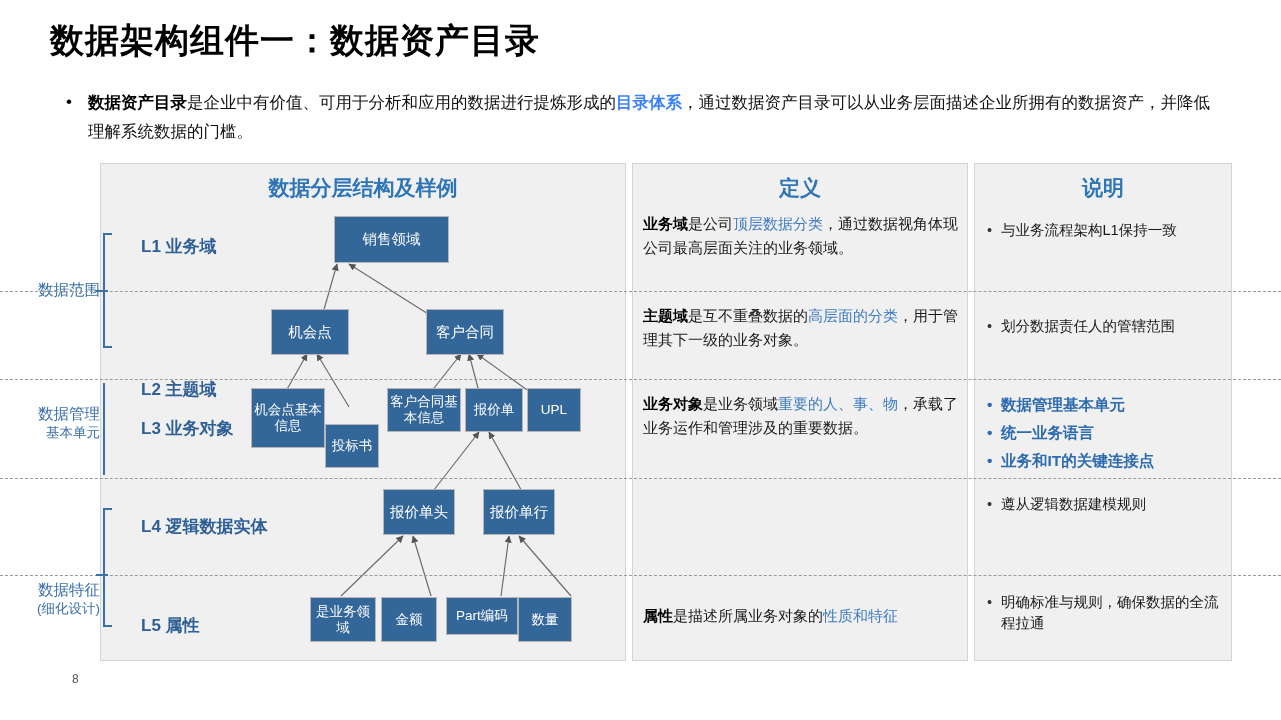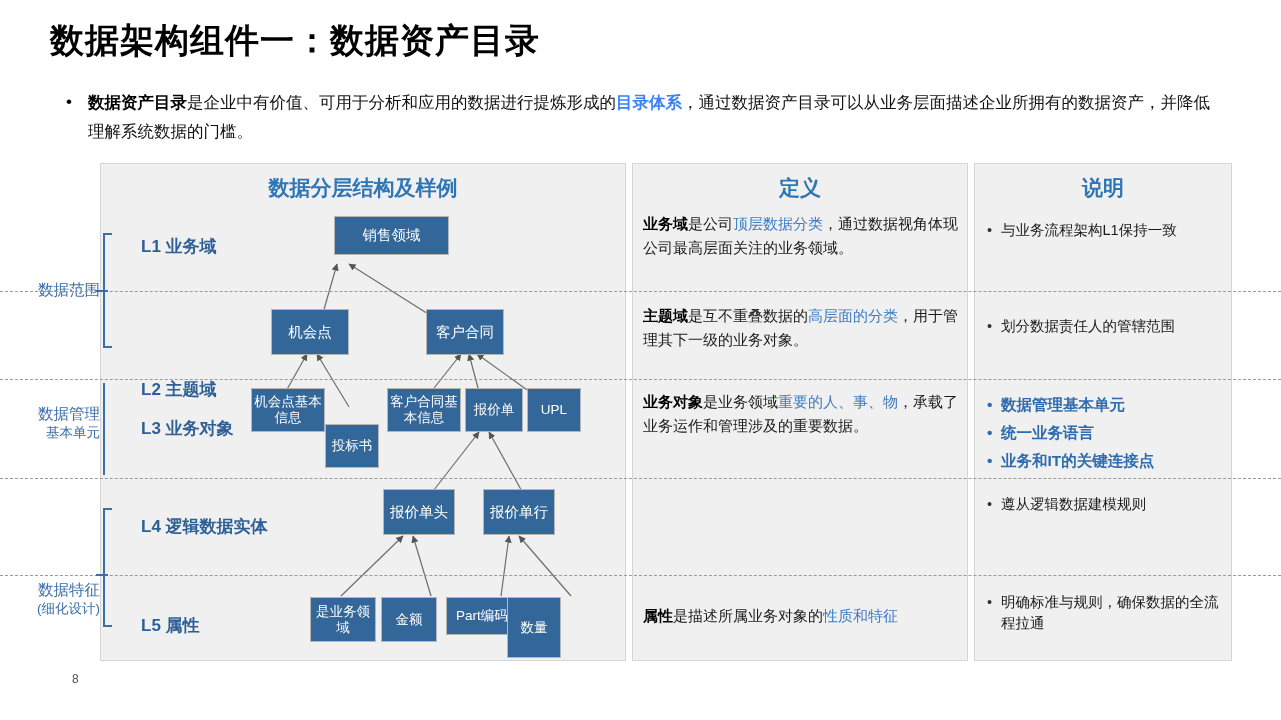--- a/index.html
+++ b/index.html
@@ -168,52 +168,52 @@
         <path d="M470,432 L418,372"></path>
       </g>
     </svg>
 
     <div class="lvl" style="left:40px;top:71px;">L1 业务域</div>
     <div class="lvl" style="left:40px;top:166px;margin-top:48px;">L2 主题域</div>
     <div class="lvl" style="left:40px;top:253px;">L3 业务对象</div>
     <div class="lvl" style="left:40px;top:351px;">L4 逻辑数据实体</div>
     <div class="lvl" style="left:40px;top:450px;">L5 属性</div>
 
-    <div class="node" style="left:233px;top:52px;width:115px;height:39px;">销售领域</div>
+    <div class="node" style="left:233px;top:52px;width:115px;height:47px;">销售领域</div>
 
     <div class="node" style="left:170px;top:145px;width:78px;height:46px;font-family:Liberation Serif, serif;">机会点</div>
     <div class="node" style="left:325px;top:145px;width:78px;height:46px;">客户合同</div>
 
-    <div class="node small" style="left:150px;top:224px;width:74px;height:44px;">机会点基本信息</div>
+    <div class="node small" style="left:150px;top:224px;width:74px;height:60px;">机会点基本信息</div>
     <div class="node small" style="left:224px;top:224px;width:54px;height:44px;margin-top:36px;">投标书</div>
     <div class="node small" style="left:286px;top:224px;width:74px;height:44px;">客户合同基本信息</div>
     <div class="node small" style="left:364px;top:224px;width:58px;height:44px;">报价单</div>
     <div class="node small" style="left:426px;top:224px;width:54px;height:44px;">UPL</div>
 
     <div class="node" style="left:282px;top:325px;width:72px;height:46px;">报价单头</div>
     <div class="node" style="left:382px;top:325px;width:72px;height:46px;">报价单行</div>
 
     <div class="node small" style="left:209px;top:433px;width:66px;height:45px;">是业务领域</div>
     <div class="node small" style="left:280px;top:433px;width:56px;height:45px;">金额</div>
     <div class="node small" style="left:345px;top:433px;width:72px;height:38px;">Part编码</div>
-    <div class="node small" style="left:406px;top:433px;width:54px;height:61px;">数量</div>
+    <div class="node small" style="left:417px;top:433px;width:54px;height:45px;">数量</div>
   </div>
 
   <div class="panel" id="panel-def">
     <div class="panel-head">定义</div>
 
     <div class="defrow" style="top:48px;">
       <b>业务域</b><span>是公司</span><span class="lk">顶层数据分类</span><span>，通过数据视角体现公司最高层面关注的业务领域。</span>
     </div>
 
     <div class="defrow" style="top:140px;">
       <b>主题域</b><span>是互不重叠数据的</span><span class="lk">高层面的分类</span><span>，用于管理其下一级的业务对象。</span>
     </div>
 
-    <div class="defrow" style="top:228px;font-family:Liberation Mono, monospace;">
+    <div class="defrow" style="top:228px;">
       <b>业务对象</b><span>是业务领域</span><span class="lk">重要的人、事、物</span><span>，承载了业务运作和管理涉及的重要数据。</span>
     </div>
 
 
     <div class="defrow" style="top:440px;">
       <b>属性</b><span>是描述所属业务对象的</span><span class="lk">性质和特征</span>
     </div>
   </div>
 
   <div class="panel" id="panel-desc">

